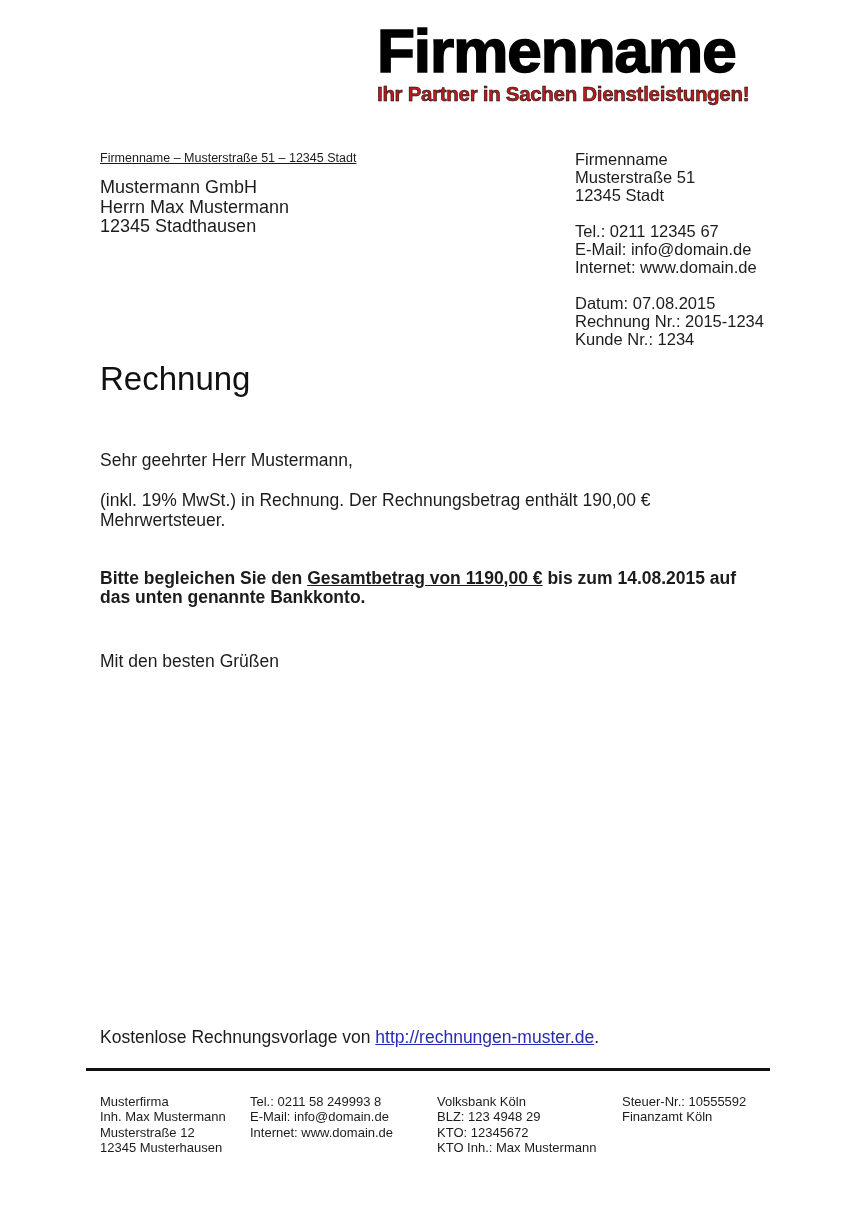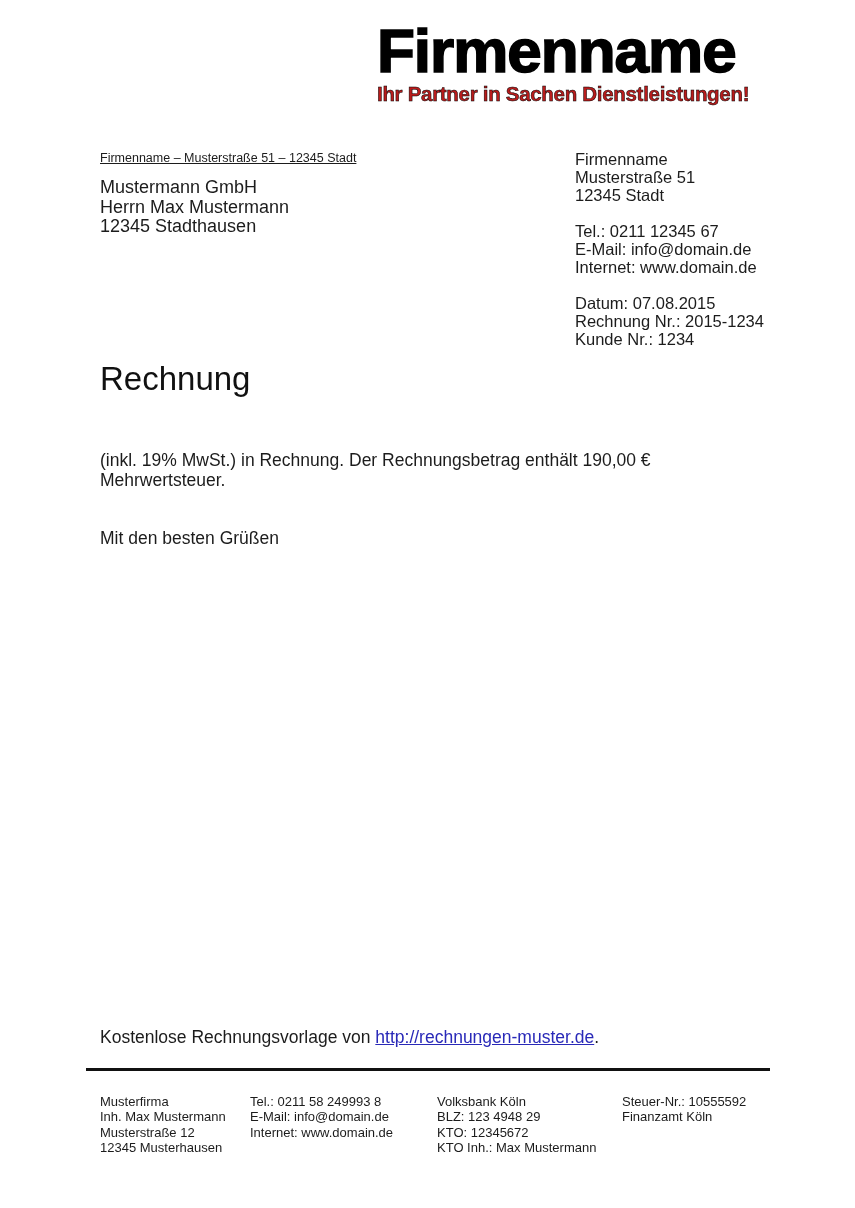--- a/index.html
+++ b/index.html
@@ -91,23 +91,28 @@
   <div class="info-group">
     <div>Datum: 07.08.2015</div>
     <div>Rechnung Nr.: 2015-1234</div>
     <div>Kunde Nr.: 1234</div>
   </div>
 </div>
 
 <div class="abs title">Rechnung</div>
 
 <div class="abs body-block">
+  <div class="p1">Sehr geehrter Herr Mustermann,</div>
   <div class="p3">
     <div>(inkl. 19% MwSt.) in Rechnung. Der Rechnungsbetrag enthält 190,00 €</div>
     <div>Mehrwertsteuer.</div>
+  </div>
+  <div class="p4">
+    <div><span>Bitte begleichen Sie den </span><span class="underl">Gesamtbetrag von 1190,00 €</span><span> bis zum 14.08.2015 auf</span></div>
+    <div>das unten genannte Bankkonto.</div>
   </div>
   <div class="p6">Mit den besten Grüßen</div>
 </div>
 
 <div class="abs footer-note"><span>Kostenlose Rechnungsvorlage von </span><a href="#">http://rechnungen-muster.de</a><span>.</span></div>
 
 <div class="abs divider"></div>
 
 <div class="abs footer-cols">
   <div class="fcol fcol1">

